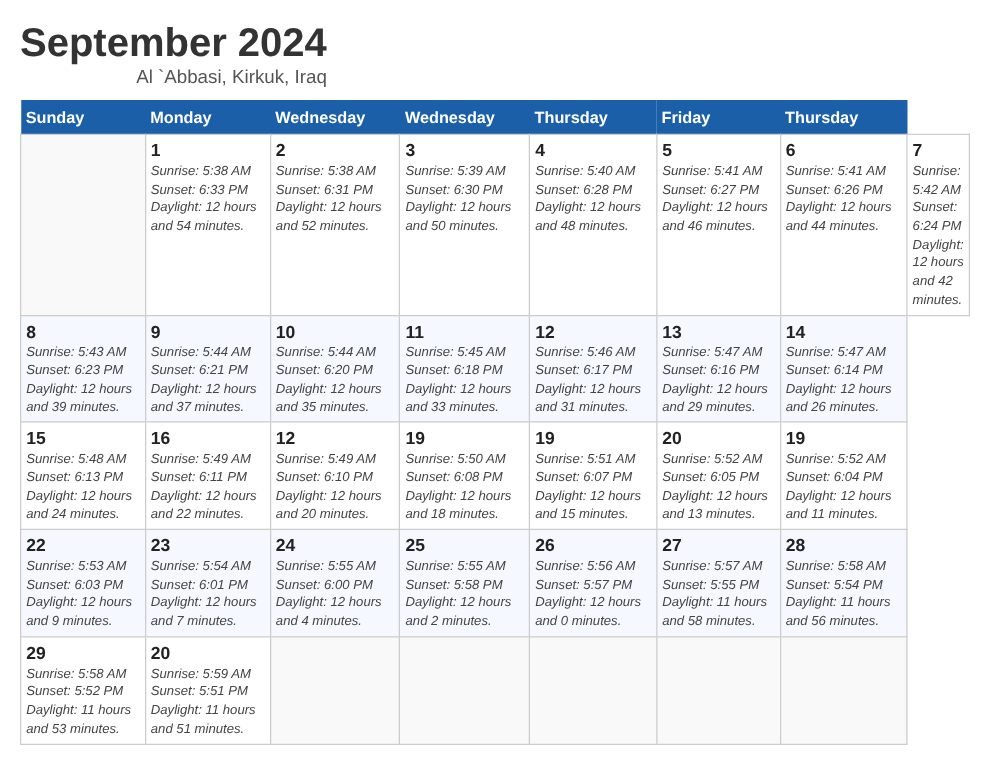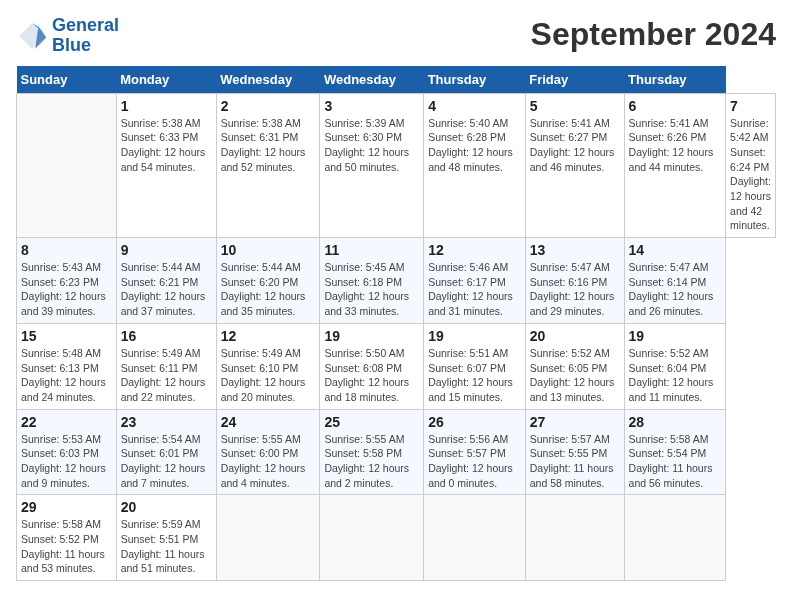--- a/index.html
+++ b/index.html
@@ -74,42 +74,33 @@
       font-size: 14px;
       font-weight: bold;
       color: #222;
       display: block;
       margin-bottom: 2px;
     }
     .day-info {
       color: #444;
       font-size: 10.5px;
       line-height: 1.4;
+      font-style: italic;
     }
     .empty-cell {
       background: #f9f9f9 !important;
     }
   </style>
 </head>
 <body>
 
 <div class="header">
-  <div class="logo">
-    <svg class="logo-icon" viewBox="0 0 40 40">
-      <polygon points="20,4 36,20 20,36 4,20" fill="#1a5fa8" opacity="0.15"></polygon>
-      <polygon points="28,8 38,22 24,36" fill="#1a5fa8" opacity="0.7"></polygon>
-      <polygon points="20,4 36,18 28,8" fill="#4a9fd4" opacity="0.9"></polygon>
-    </svg>
-    <div class="logo-text">
-      <div><span>General</span></div>
-      <div><span>Blue</span></div>
-    </div>
-  </div>
   <div class="title-block">
     <div class="month-title">September 2024</div>
+    <div class="location">Al `Abbasi, Kirkuk, Iraq</div>
   </div>
 </div>
 
 <table>
   <thead>
     <tr id="header-row">
         <th>Sunday</th>
         <th>Monday</th>
         <th>Wednesday</th>
         <th>Wednesday</th>

